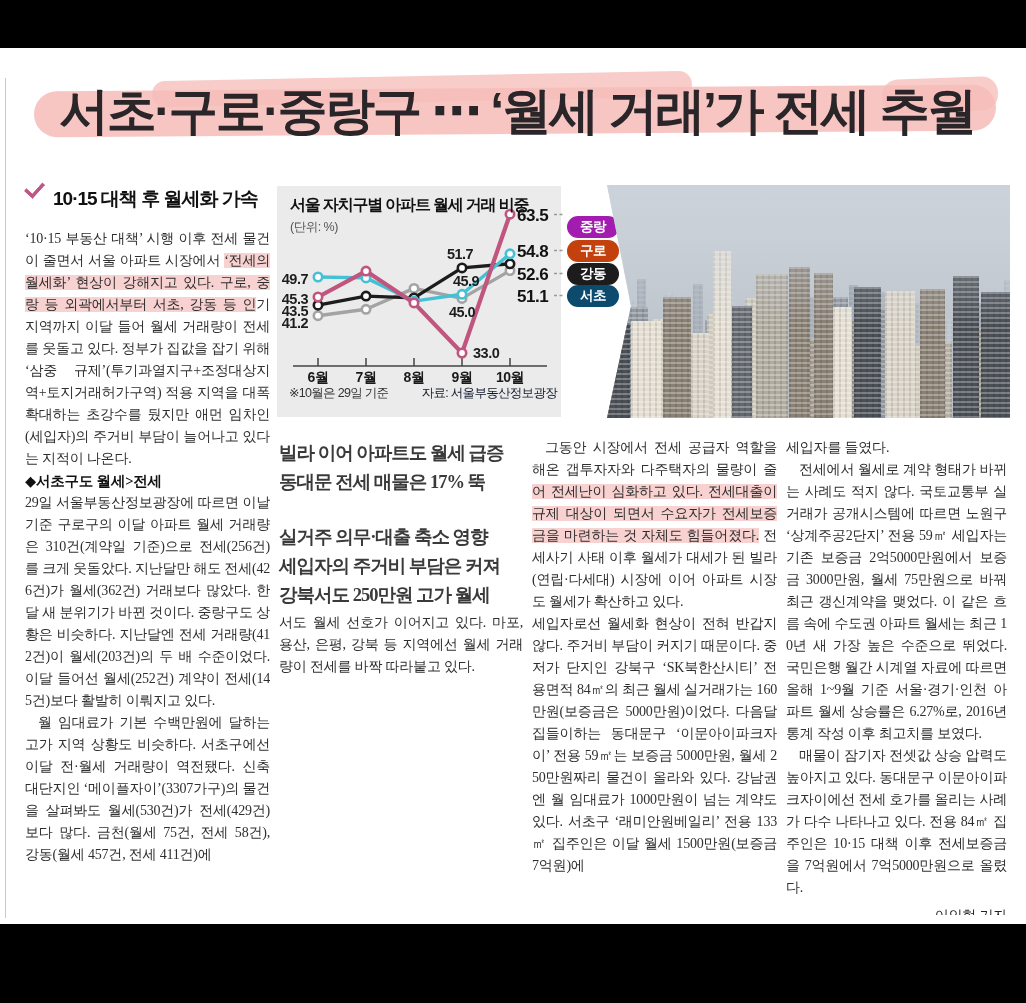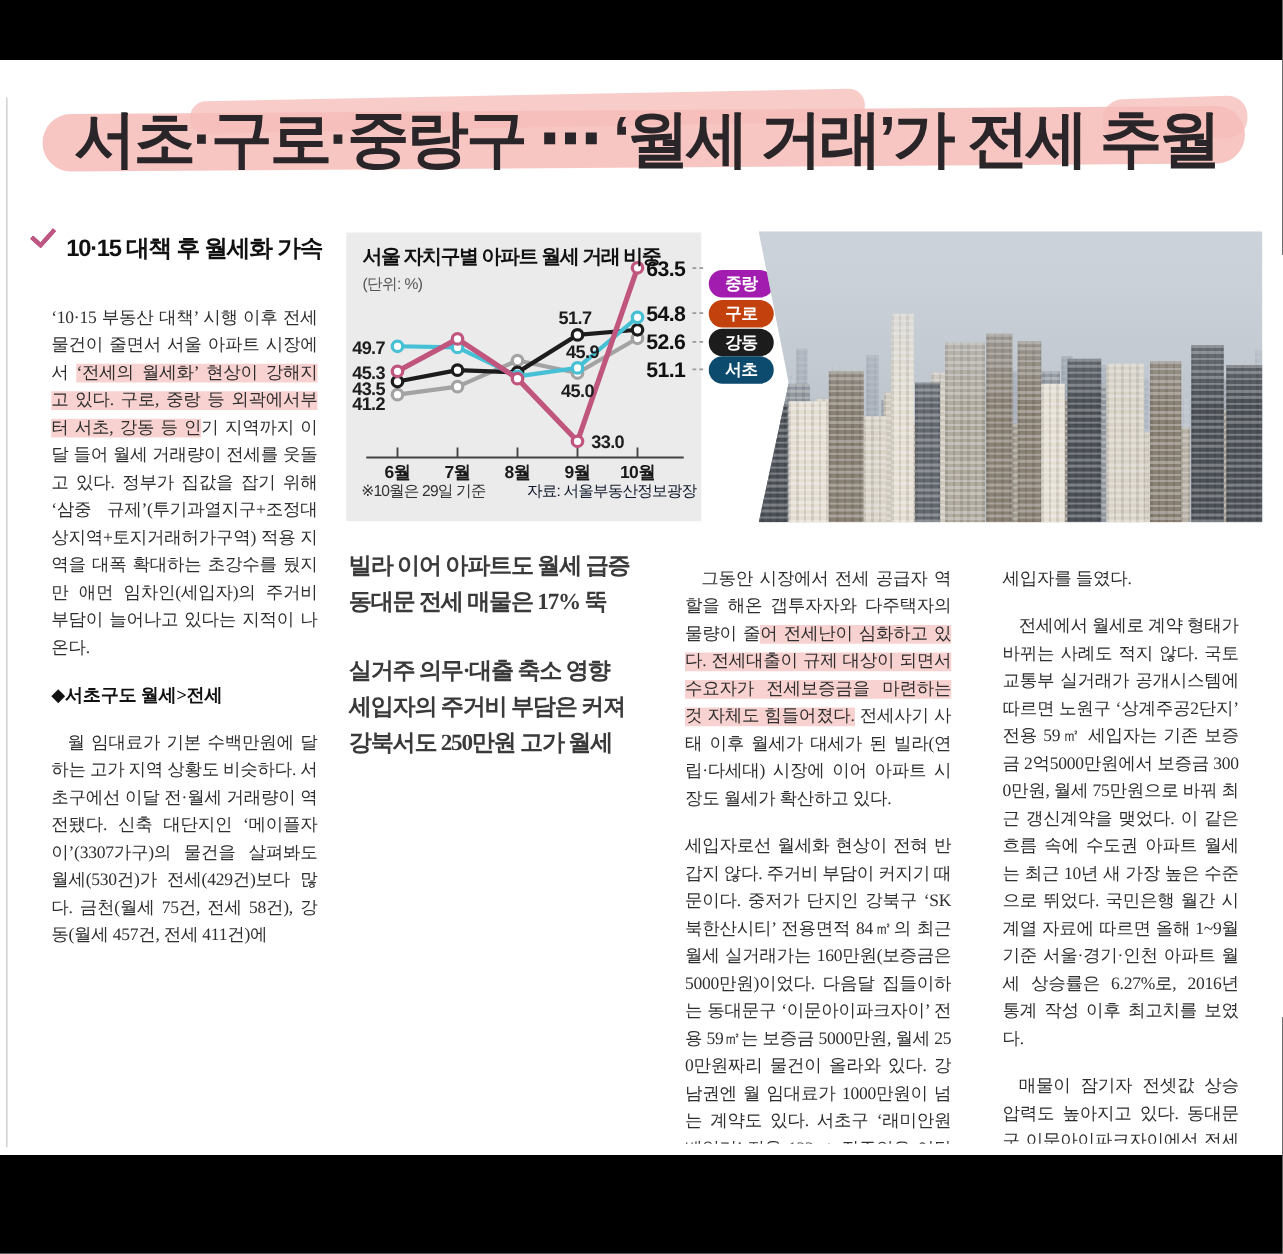--- a/index.html
+++ b/index.html
@@ -23,21 +23,21 @@
   
   #kicker{position:absolute;left:25px;top:186px;width:260px;display:flex;gap:9px;
     font-family:"Liberation Sans","DejaVu Sans",sans-serif;}
   #check-icon{display:inline-block;width:15px;height:8px;border-left:4px solid #bf5785;
     border-bottom:4px solid #bf5785;transform:rotate(-48deg);margin-top:-4px;border-radius:1px;}
   #kicker-title{font-size:19px;font-weight:800;color:#111;letter-spacing:-1px;}
 
   
   .col{position:absolute;font-size:14px;line-height:22px;letter-spacing:-0.2px;color:#2e2e2e;
        text-align:justify;word-break:break-all;overflow:hidden;}
-  .col p{margin:16px;}
+  .col p{margin:0;}
   .ind{text-indent:13px;}
   .subhead{font-weight:700;color:#111;font-size:14.5px;margin:1px 0;}
   .hl{background:rgba(243,173,170,.55);box-decoration-break:clone;-webkit-box-decoration-break:clone;}
   #col1-body{left:25px;top:228px;width:245px;height:694px;}
   #col2-decks{position:absolute;left:279px;top:439px;width:246px;
     font-size:18.5px;line-height:29px;font-weight:700;color:#3a3a3a;letter-spacing:-1px;}
   #col2-decks .deck{margin-bottom:26px;}
   #col2-body{left:279px;top:612px;width:244px;height:300px;}
   #col3-body{left:532px;top:437px;width:245px;height:478px;}
   #col4-body{left:786px;top:437px;width:221px;height:478px;}
@@ -88,20 +88,21 @@
   </div>
 
   <div id="kicker">
     <span id="check-icon"></span>
     <span id="kicker-title">10·15 대책 후 월세화 가속</span>
   </div>
 
   <div id="col1-body" class="col">
     <p><span>‘10·15 부동산 대책’ 시행 이후 전세 물건이 줄면서 서울 아파트 시장에서 </span><span class="hl">‘전세의 월세화’ 현상이 강해지고 있다. 구로, 중랑 등 외곽에서부터 서초, 강동 등 인</span><span>기 지역까지 이달 들어 월세 거래량이 전세를 웃돌고 있다. 정부가 집값을 잡기 위해 ‘삼중 규제’(투기과열지구+조정대상지역+토지거래허가구역) 적용 지역을 대폭 확대하는 초강수를 뒀지만 애먼 임차인(세입자)의 주거비 부담이 늘어나고 있다는 지적이 나온다.</span></p>
     <p class="subhead">◆서초구도 월세&gt;전세</p>
+    <p>29일 서울부동산정보광장에 따르면 이날 기준 구로구의 이달 아파트 월세 거래량은 310건(계약일 기준)으로 전세(256건)를 크게 웃돌았다. 지난달만 해도 전세(426건)가 월세(362건) 거래보다 많았다. 한 달 새 분위기가 바뀐 것이다. 중랑구도 상황은 비슷하다. 지난달엔 전세 거래량(412건)이 월세(203건)의 두 배 수준이었다. 이달 들어선 월세(252건) 계약이 전세(145건)보다 활발히 이뤄지고 있다.</p>
     <p class="ind">월 임대료가 기본 수백만원에 달하는 고가 지역 상황도 비슷하다. 서초구에선 이달 전·월세 거래량이 역전됐다. 신축 대단지인 ‘메이플자이’(3307가구)의 물건을 살펴봐도 월세(530건)가 전세(429건)보다 많다. 금천(월세 75건, 전세 58건), 강동(월세 457건, 전세 411건)에</p>
   </div>
 
   <div id="figure">
     <div id="chart-bg"></div>
     <svg id="chart-svg" width="352" height="242" viewBox="0 0 352 242">
         <line x1="18" y1="183" x2="272" y2="183" stroke="#444" stroke-width="1.5"></line>
         <line x1="43" y1="175" x2="43" y2="183" stroke="#444" stroke-width="1.5"></line>
         <text x="43" y="199" text-anchor="middle" class="m-label">6월</text>
         <line x1="91" y1="175" x2="91" y2="183" stroke="#444" stroke-width="1.5"></line>
@@ -241,20 +242,21 @@
       <div>동대문 전세 매물은 17% 뚝</div>
     </div>
     <div class="deck">
       <div>실거주 의무·대출 축소 영향</div>
       <div>세입자의 주거비 부담은 커져</div>
       <div>강북서도 250만원 고가 월세</div>
     </div>
   </div>
 
   <div id="col2-body" class="col">
+    <p>서도 월세 선호가 이어지고 있다. 마포, 용산, 은평, 강북 등 지역에선 월세 거래량이 전세를 바짝 따라붙고 있다.</p>
   </div>
 
   <div id="col3-body" class="col">
     <p class="ind"><span>그동안 시장에서 전세 공급자 역할을 해온 갭투자자와 다주택자의 물량이 줄</span><span class="hl">어 전세난이 심화하고 있다. 전세대출이 규제 대상이 되면서 수요자가 전세보증금을 마련하는 것 자체도 힘들어졌다.</span><span> 전세사기 사태 이후 월세가 대세가 된 빌라(연립·다세대) 시장에 이어 아파트 시장도 월세가 확산하고 있다.</span></p>
     <p>세입자로선 월세화 현상이 전혀 반갑지 않다. 주거비 부담이 커지기 때문이다. 중저가 단지인 강북구 ‘SK북한산시티’ 전용면적 84㎡의 최근 월세 실거래가는 160만원(보증금은 5000만원)이었다. 다음달 집들이하는 동대문구 ‘이문아이파크자이’ 전용 59㎡는 보증금 5000만원, 월세 250만원짜리 물건이 올라와 있다. 강남권엔 월 임대료가 1000만원이 넘는 계약도 있다. 서초구 ‘래미안원베일리’ 전용 133㎡ 집주인은 이달 월세 1500만원(보증금 7억원)에</p>
   </div>
 
   <div id="col4-body" class="col">
     <p>세입자를 들였다.</p>
     <p class="ind">전세에서 월세로 계약 형태가 바뀌는 사례도 적지 않다. 국토교통부 실거래가 공개시스템에 따르면 노원구 ‘상계주공2단지’ 전용 59㎡ 세입자는 기존 보증금 2억5000만원에서 보증금 3000만원, 월세 75만원으로 바꿔 최근 갱신계약을 맺었다. 이 같은 흐름 속에 수도권 아파트 월세는 최근 10년 새 가장 높은 수준으로 뛰었다. 국민은행 월간 시계열 자료에 따르면 올해 1~9월 기준 서울·경기·인천 아파트 월세 상승률은 6.27%로, 2016년 통계 작성 이후 최고치를 보였다.</p>

